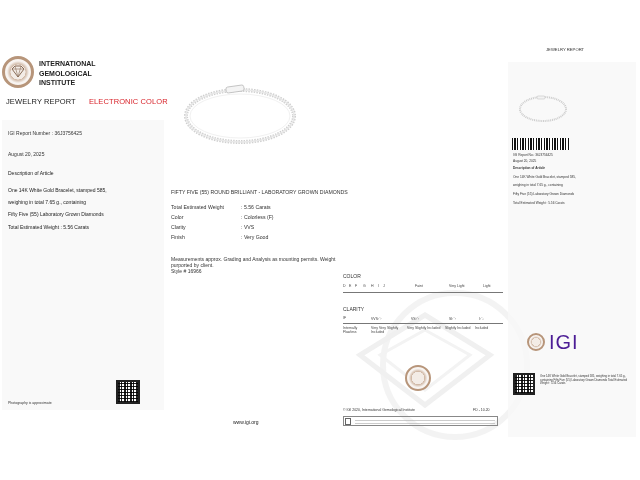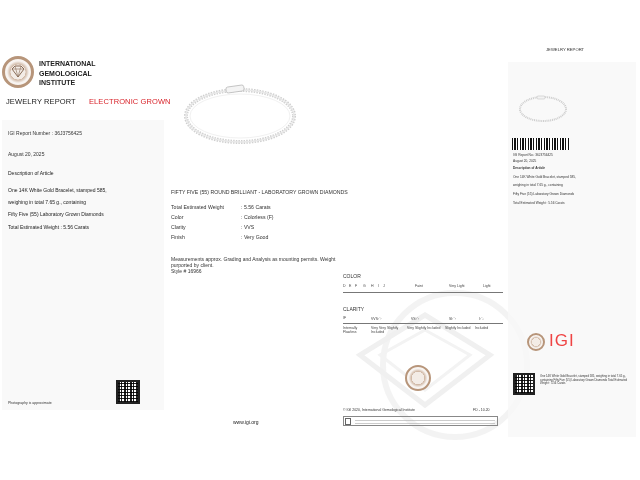--- a/index.html
+++ b/index.html
@@ -46,21 +46,21 @@
 
   
   .right-title { left: 546px; top: 47px; font-size: 4.2px; color: #333; }
   .right-bg { left: 508px; top: 62px; width: 128px; height: 375px; background: #f7f7f7; opacity: 0.8; }
   .barcode { left: 512px; top: 138px; width: 58px; height: 12px;
     background: repeating-linear-gradient(90deg, #111 0 1px, #fff 1px 2px, #111 2px 4px, #fff 4px 5px, #111 5px 6px, #fff 6px 8px); }
   .r-line { left: 513px; font-size: 3.2px; color: #333; }
   .igi-big { left: 527px; top: 333px; }
   .igi-seal { left: 0; top: 0; width: 18px; height: 18px; border-radius: 50%; border: 2px solid #b7957a;
     background: radial-gradient(circle, #f3ece6 40%, #cfb7a4 42%, #f8f4f1 60%); }
-  .igi-text { position: absolute; left: 22px; top: -2px; font-size: 17px; color: #ef4444; letter-spacing: 1px; }
+  .igi-text { position: absolute; left: 22px; top: -2px; font-size: 20px; color: #4c1d95; letter-spacing: 1px; }
   .qr-right { left: 513px; top: 373px; width: 22px; height: 22px; }
   .r-small { left: 540px; top: 375px; font-size: 2.8px; line-height: 3.6px; color: #333; width: 92px; }
 </style>
 </head>
 <body>
 
 <div class="abs left-bg"></div>
 
 <div class="abs logo-seal">
   <svg width="16" height="14" viewBox="0 0 16 14">
@@ -68,21 +68,21 @@
       <path d="M2 4 L14 4 M5 1 L8 12 M11 1 L8 12" stroke="#8a6d58" stroke-width="0.6"></path>
     </svg>
 </div>
 <div class="abs org-name">
   <div>INTERNATIONAL</div>
   <div>GEMOLOGICAL</div>
   <div>INSTITUTE</div>
 </div>
 
 <div class="abs jewelry-report">JEWELRY REPORT</div>
-<div class="abs electronic-copy">ELECTRONIC GROWN</div>
+<div class="abs electronic-copy">ELECTRONIC COLOR</div>
 
 <div class="abs report-number">IGI Report Number : 36J3756425</div>
 <div class="abs report-date">August 20, 2025</div>
 <div class="abs desc-title">Description of Article</div>
 <div class="abs desc-line" style="top:187px">One 14K White Gold Bracelet, stamped 585,</div>
 <div class="abs desc-line" style="top:199px">weighing in total 7.65 g., containing</div>
 <div class="abs desc-line" style="top:211px">Fifty Five (55) Laboratory Grown Diamonds</div>
 <div class="abs desc-line" style="top:224px">Total Estimated Weight : 5.56 Carats</div>
 
 <div class="abs qr qr-left"></div>

